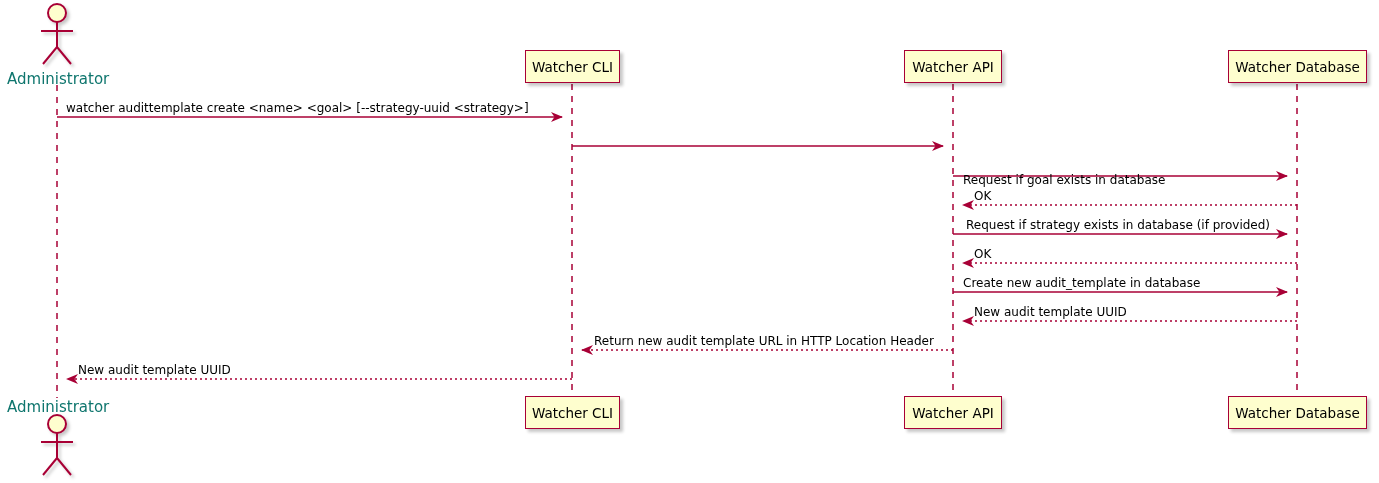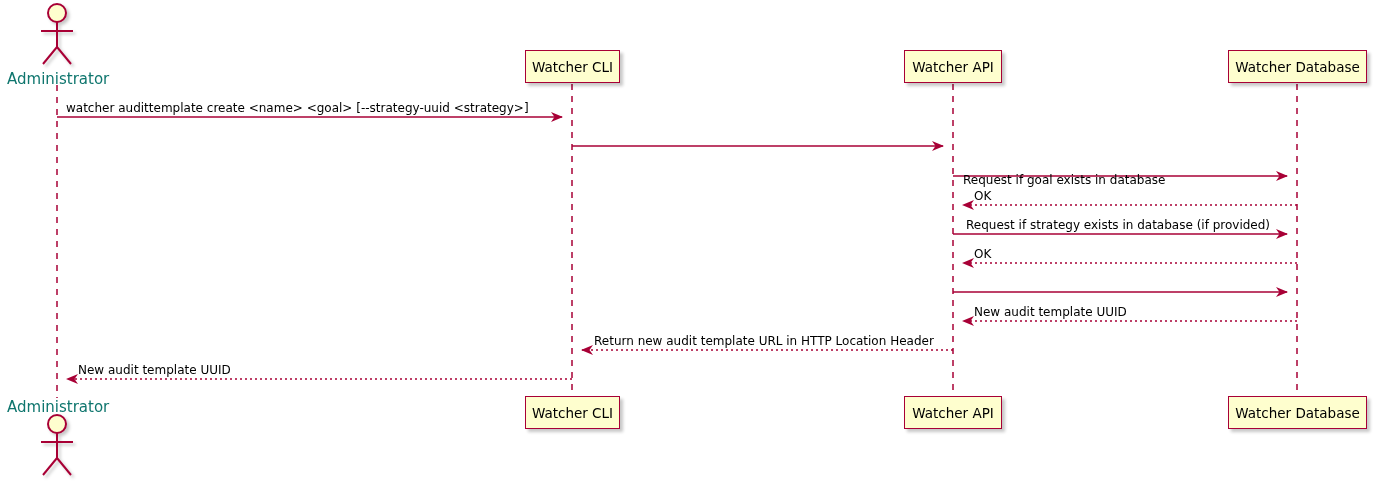--- a/index.html
+++ b/index.html
@@ -128,17 +128,18 @@
   </div>
 
   <div class="actor-label" style="left:7px; top:70px;">Administrator</div>
   <div class="actor-label" style="left:7px; top:398px;">Administrator</div>
 
   <div class="msg-label" style="left:66px; top:102px;">watcher audittemplate create &lt;name&gt; &lt;goal&gt; [--strategy-uuid &lt;strategy&gt;]</div>
   <div class="msg-label" style="left:963px; top:174px;">Request if goal exists in database</div>
   <div class="msg-label" style="left:974px; top:190px;">OK</div>
   <div class="msg-label" style="left:966px; top:219px;">Request if strategy exists in database (if provided)</div>
   <div class="msg-label" style="left:974px; top:248px;">OK</div>
+  <div class="msg-label" style="left:963px; top:277px;">Create new audit_template in database</div>
   <div class="msg-label" style="left:974px; top:306px;">New audit template UUID</div>
   <div class="msg-label" style="left:594px; top:335px;">Return new audit template URL in HTTP Location Header</div>
   <div class="msg-label" style="left:78px; top:364px;">New audit template UUID</div>
 
 </div>
 
 </body></html>

